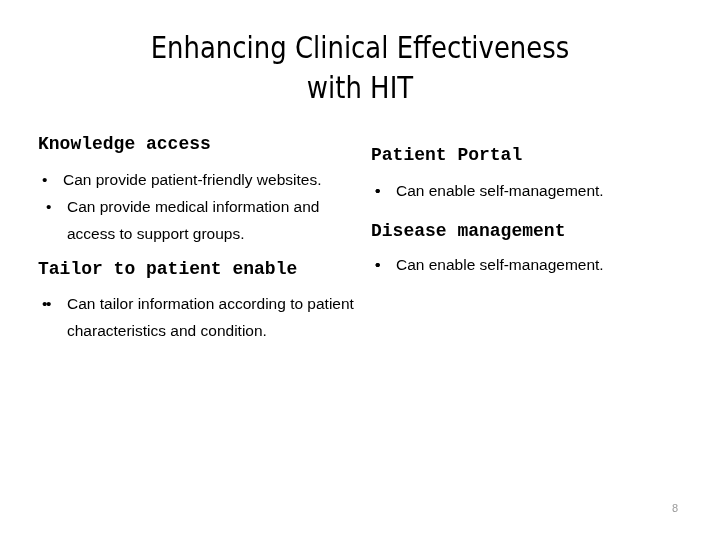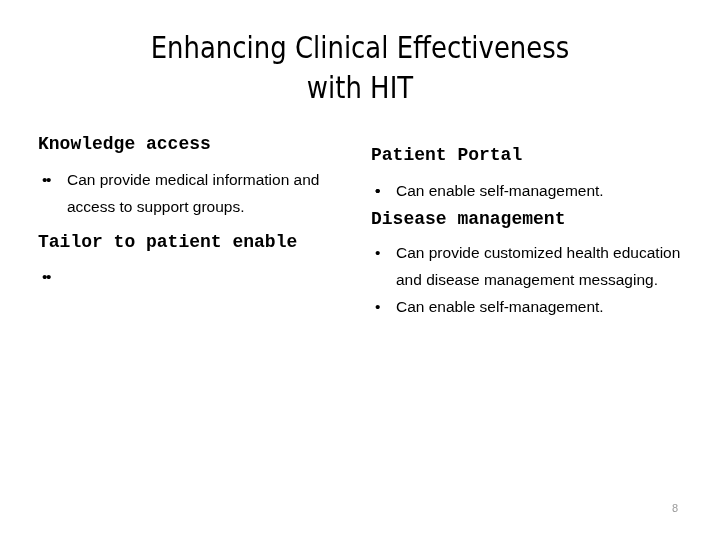--- a/index.html
+++ b/index.html
@@ -94,21 +94,21 @@
 
   
   .col-left .heading.h1 { margin-top: 5px; }
   .col-left .bullets.b1 { margin-top: 11px; }
   .col-left .heading.h2 { margin-top: 11px; }
   .col-left .bullets.b2 { margin-top: 10px; }
 
   
   .col-right .heading.h1 { margin-top: 16px; }
   .col-right .bullets.b1 { margin-top: 11px; }
-  .col-right .heading.h2 { margin-top: 4px; }
+  .col-right .heading.h2 { margin-top: 16px; }
   .col-right .bullets.b2 { margin-top: 9px; }
 
   
   .page-number {
     position: absolute;
     right: 42px;
     bottom: 26px;
     font-family: "Liberation Sans", sans-serif;
     font-size: 11px;
     line-height: 12px;
@@ -125,35 +125,37 @@
 
   <div class="columns">
 
     <div class="col col-left">
 
       <div class="heading h1">Knowledge access</div>
 
       <ul class="bullets b1">
         <li>
           <span class="bullet-mark">•</span>
+          <span>Can provide patient-friendly websites.</span>
         </li>
         <li class="indent">
           <span class="bullet-mark">•</span>
           <span>Can provide medical information and access to support groups.</span>
         </li>
       </ul>
 
       <div class="heading h2">Tailor to patient enable</div>
 
       <ul class="bullets b2">
         <li>
           <span class="bullet-mark">•</span>
         </li>
         <li class="indent">
           <span class="bullet-mark">•</span>
+          <span>Can tailor information according to patient characteristics and condition.</span>
         </li>
       </ul>
 
     </div>
 
     <div class="col col-right">
 
       <div class="heading h1">Patient Portal</div>
 
       <ul class="bullets b1">
@@ -164,21 +166,20 @@
           <span class="bullet-mark">•</span>
           <span>Can enable self-management.</span>
         </li>
       </ul>
 
       <div class="heading h2">Disease management</div>
 
       <ul class="bullets b2">
         <li>
           <span class="bullet-mark">•</span>
-          <span>Can provide customized health education and disease management messaging.</span>
         </li>
         <li>
           <span class="bullet-mark">•</span>
           <span>Can enable self-management.</span>
         </li>
       </ul>
 
     </div>
 
   </div>

